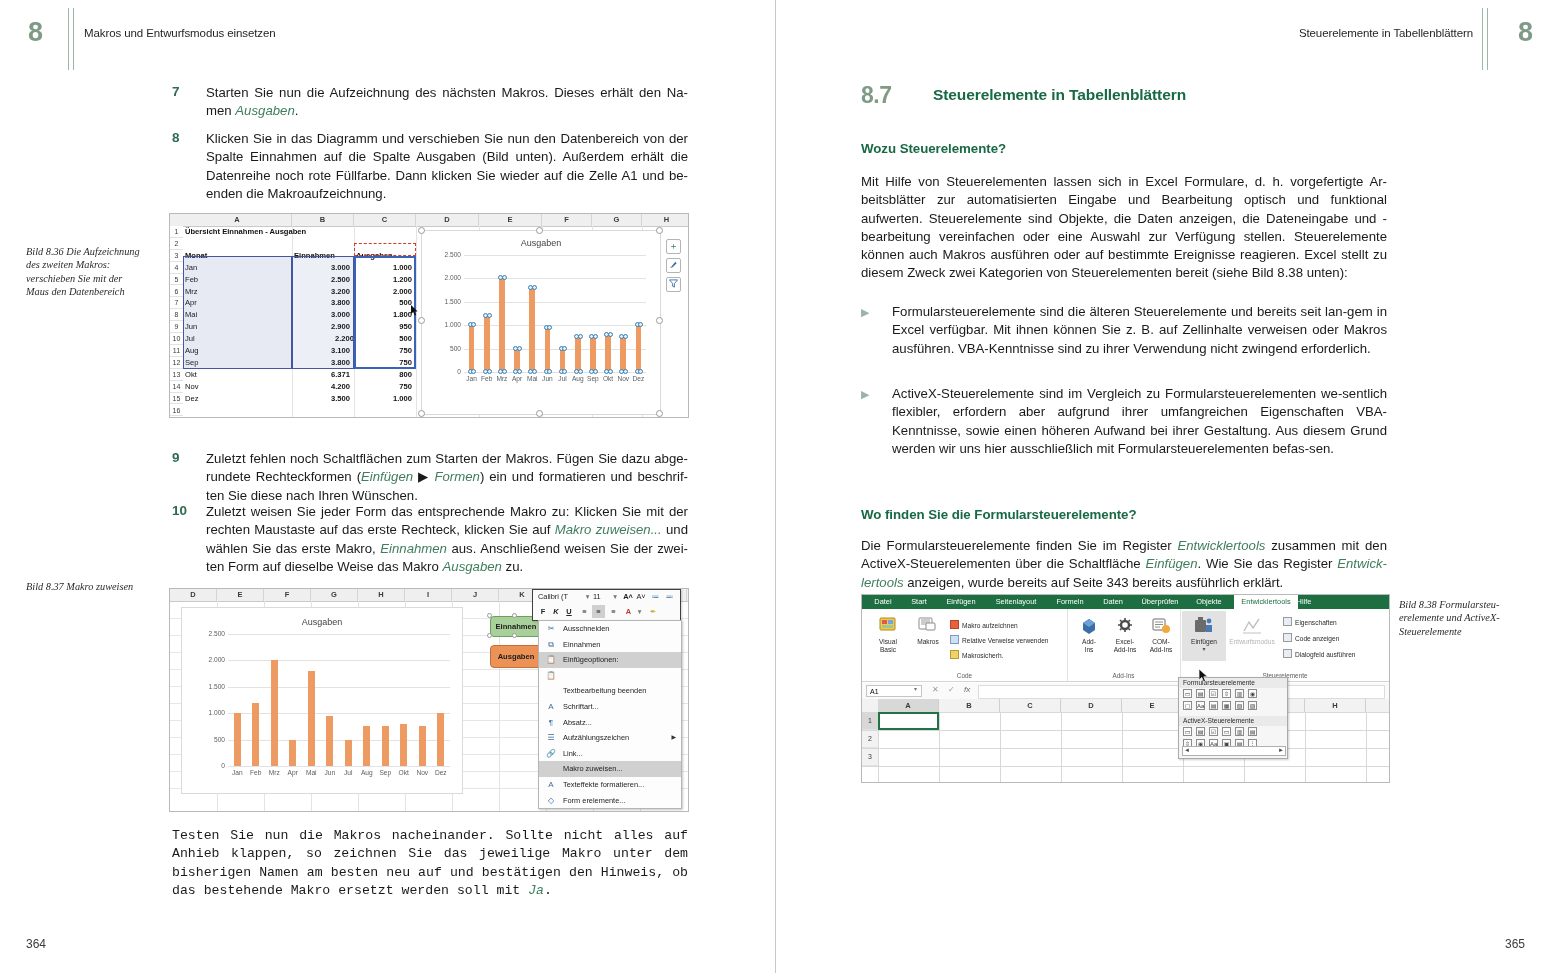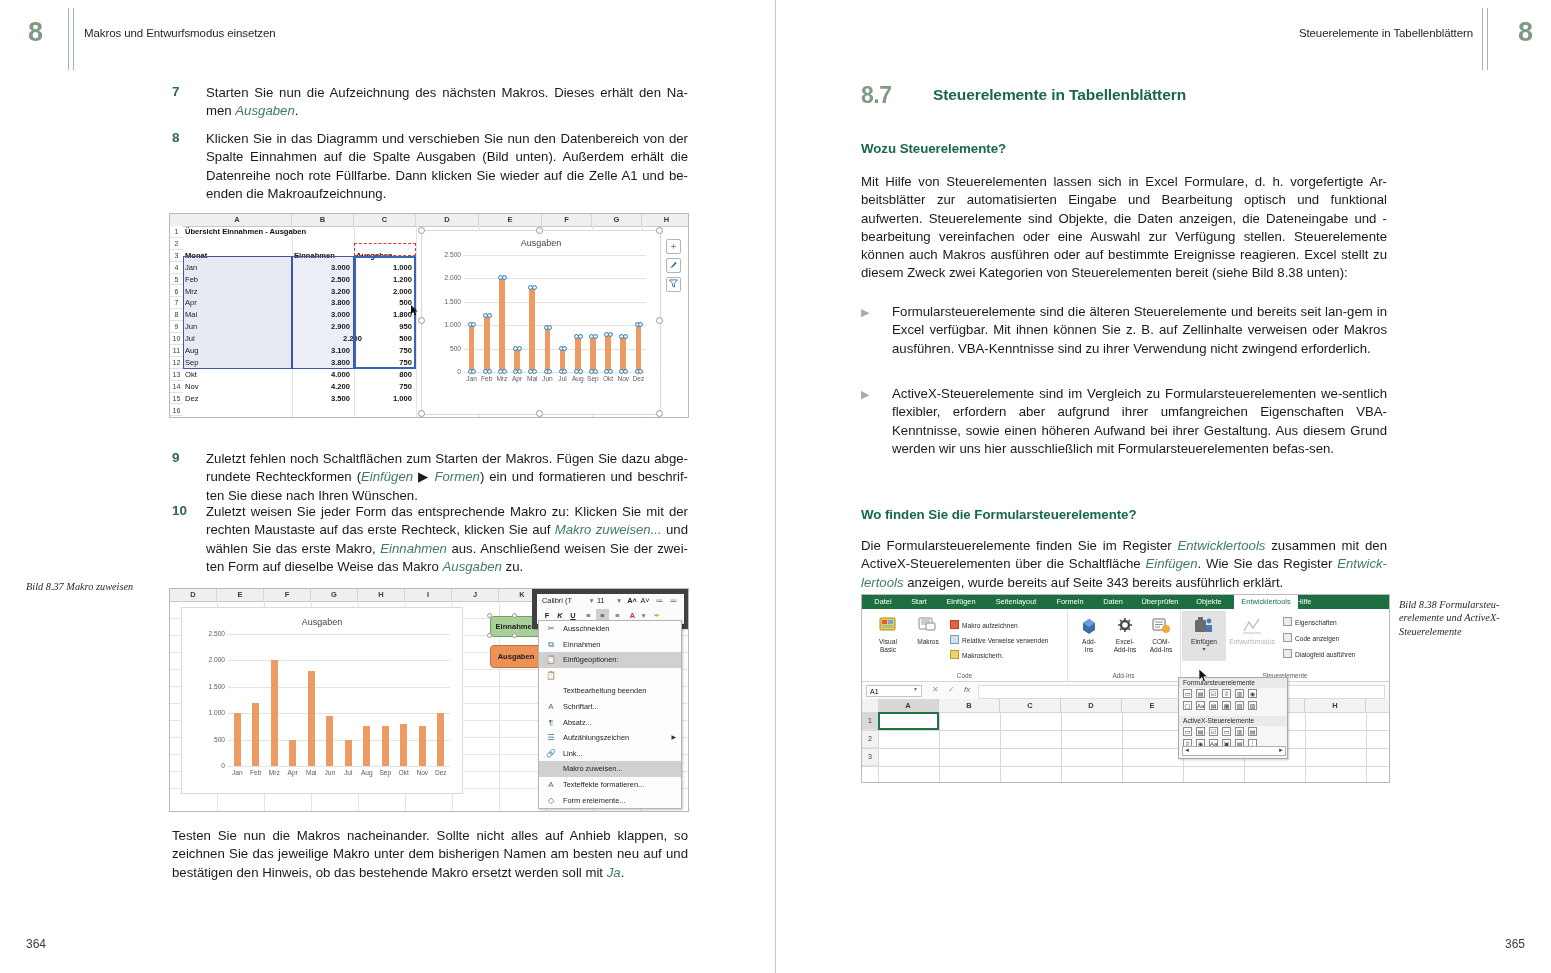--- a/index.html
+++ b/index.html
@@ -53,21 +53,21 @@
   .c-hand{position:absolute;width:5px;height:5px;border:1px solid #3c7fb1;border-radius:50%;background:#dff0fa;box-sizing:border-box;}
   .sel-hand{position:absolute;width:7px;height:7px;border:1px solid #9a9a9a;border-radius:50%;background:#fff;box-sizing:border-box;}
   .chartbtn{position:absolute;width:13px;height:13px;border:1px solid #b4b4b4;background:#fff;border-radius:2px;text-align:center;line-height:12px;font-size:9px;color:#2e7d4f;}
 
   
   .ctxmenu{position:absolute;background:#fdfdfd;border:1px solid #b5b5b5;box-shadow:1px 1px 2px rgba(0,0,0,.22);}
   .ctxitem{position:relative;height:15.6px;line-height:15.6px;font-size:7.4px;color:#1c1c1c;padding-left:24px;white-space:nowrap;}
   .ctxitem.hl{background:#d0d0d0;}
   .ctxitem .ico{position:absolute;left:6px;top:2px;width:12px;height:12px;font-size:8px;line-height:12px;text-align:center;color:#3d6e9c;}
   .ctxitem .arw{position:absolute;right:5px;top:0;font-size:6px;color:#333;}
-  .minibar{position:absolute;background:#fbfbfb;border:5px solid #404040;box-shadow:1px 1px 2px rgba(0,0,0,.18);text-decoration:underline;}
+  .minibar{position:absolute;background:#fbfbfb;border:1px solid #404040;box-shadow:1px 1px 2px rgba(0,0,0,.18);text-decoration:underline;}
   .mb-i{position:absolute;top:0;height:13px;line-height:13px;text-align:center;font-size:7.4px;color:#232323;}
   .shape{position:absolute;border-radius:4px;text-align:center;font-size:7.6px;font-weight:bold;color:#1d1d1d;line-height:1;display:flex;align-items:center;justify-content:center;}
 
   
   .rb-tabs{position:absolute;left:0;top:0;width:100%;height:14px;background:#1d6f42;}
   .rb-tab{position:absolute;top:0;height:14px;line-height:14px;font-size:7.4px;color:#fff;text-align:center;}
   .rb-tab.active{background:#fff;color:#1d6f42;}
   .rb-body{position:absolute;left:0;top:14px;width:100%;background:#fff;border-bottom:1px solid #d4d4d4;}
   .rb-grp{position:absolute;top:0;border-right:1px solid #e1e1e1;height:100%;}
   .rb-glabel{position:absolute;bottom:0px;width:100%;text-align:center;font-size:6.4px;color:#5c5c5c;}
@@ -96,20 +96,21 @@
     <div class="step" style="left:172px;top:84px;width:516px;">
       <div class="n">7</div>
       <div class="t">Starten Sie nun die Aufzeichnung des nächsten Makros. Dieses erhält den Na-men <em class="g">Ausgaben</em>.</div>
     </div>
 
     <div class="step" style="left:172px;top:130px;width:516px;">
       <div class="n">8</div>
       <div class="t">Klicken Sie in das Diagramm und verschieben Sie nun den Datenbereich von der Spalte Einnahmen auf die Spalte Ausgaben (Bild unten). Außerdem erhält die Datenreihe noch rote Füllfarbe. Dann klicken Sie wieder auf die Zelle A1 und be-enden die Makroaufzeichnung.</div>
     </div>
 
+    <div class="marg" style="left:26px;top:245px;width:120px;">Bild 8.36 Die Aufzeich­nung des zweiten Makros: verschieben Sie mit der Maus den Datenbereich</div>
 
     <div class="shot" id="fig836" style="left:169px;top:213px;width:518px;height:203px;">
       <div class="xl-colhdr"></div>
       <div id="f836-cols">
           <div class="xl-ch" style="left: 13px; width: 109px;">A</div>
           <div class="xl-ch" style="left: 122px; width: 62px;">B</div>
           <div class="xl-ch" style="left: 184px; width: 62px;">C</div>
           <div class="xl-ch" style="left: 246px; width: 63px;">D</div>
           <div class="xl-ch" style="left: 309px; width: 63px;">E</div>
           <div class="xl-ch" style="left: 372px; width: 50px;">F</div>
@@ -160,30 +161,30 @@
           <div class="xl-cell " style="left: 15px; top: 83.4px; width: 101px;">Apr</div>
           <div class="xl-cell r b" style="left: 124px; top: 83.4px; width: 56px;">3.800</div>
           <div class="xl-cell r b" style="left: 186px; top: 83.4px; width: 56px;">500</div>
           <div class="xl-cell " style="left: 15px; top: 95.3px; width: 101px;">Mai</div>
           <div class="xl-cell r b" style="left: 124px; top: 95.3px; width: 56px;">3.000</div>
           <div class="xl-cell r b" style="left: 186px; top: 95.3px; width: 56px;">1.800</div>
           <div class="xl-cell " style="left: 15px; top: 107.2px; width: 101px;">Jun</div>
           <div class="xl-cell r b" style="left: 124px; top: 107.2px; width: 56px;">2.900</div>
           <div class="xl-cell r b" style="left: 186px; top: 107.2px; width: 56px;">950</div>
           <div class="xl-cell " style="left: 15px; top: 119.1px; width: 101px;">Jul</div>
-          <div class="xl-cell r b" style="left: 124px; top: 119.1px; width: 68px;">2.200</div>
+          <div class="xl-cell r b" style="left: 124px; top: 119.1px; width: 60px;">2.200</div>
           <div class="xl-cell r b" style="left: 186px; top: 119.1px; width: 56px;">500</div>
           <div class="xl-cell " style="left: 15px; top: 131px; width: 101px;">Aug</div>
           <div class="xl-cell r b" style="left: 124px; top: 131px; width: 56px;">3.100</div>
           <div class="xl-cell r b" style="left: 186px; top: 131px; width: 56px;">750</div>
           <div class="xl-cell " style="left: 15px; top: 142.9px; width: 101px;">Sep</div>
           <div class="xl-cell r b" style="left: 124px; top: 142.9px; width: 56px;">3.800</div>
           <div class="xl-cell r b" style="left: 186px; top: 142.9px; width: 56px;">750</div>
           <div class="xl-cell " style="left: 15px; top: 154.8px; width: 101px;">Okt</div>
-          <div class="xl-cell r b" style="left: 124px; top: 154.8px; width: 56px;">4.000</div>
+          <div class="xl-cell r b" style="left: 124px; top: 154.8px; width: 56px;">6.371</div>
           <div class="xl-cell r b" style="left: 186px; top: 154.8px; width: 56px;">800</div>
           <div class="xl-cell " style="left: 15px; top: 166.7px; width: 101px;">Nov</div>
           <div class="xl-cell r b" style="left: 124px; top: 166.7px; width: 56px;">4.200</div>
           <div class="xl-cell r b" style="left: 186px; top: 166.7px; width: 56px;">750</div>
           <div class="xl-cell " style="left: 15px; top: 178.6px; width: 101px;">Dez</div>
           <div class="xl-cell r b" style="left: 124px; top: 178.6px; width: 56px;">3.500</div>
           <div class="xl-cell r b" style="left: 186px; top: 178.6px; width: 56px;">1.000</div>
         </div>
 
       <div style="position:absolute;left:13px;top:42px;width:109px;height:113px;background:rgba(68,94,160,.13);border:1px solid #44569f;box-sizing:border-box;"></div>
@@ -445,21 +446,21 @@
           <div class="ctxitem"><span class="ico">A</span><span>Schriftart...</span></div>
           <div class="ctxitem"><span class="ico">¶</span><span>Absatz...</span></div>
           <div class="ctxitem"><span class="ico">☰</span><span>Aufzählungszeichen</span><span class="arw">▶</span></div>
           <div class="ctxitem"><span class="ico">🔗</span><span>Link...</span></div>
           <div class="ctxitem hl"><span class="ico"></span><span>Makro zuweisen...</span></div>
           <div class="ctxitem"><span class="ico">A</span><span>Texteffekte formatieren...</span></div>
           <div class="ctxitem"><span class="ico">◇</span><span>Form erelemente...</span></div>
         </div>
     </div>
 
-    <div class="col" style="left:172px;top:827px;width:516px;">Testen Sie nun die Makros nacheinander. Sollte nicht alles auf Anhieb klappen, so zeichnen Sie das jeweilige Makro unter dem bisherigen Namen am besten neu auf und bestätigen den Hinweis, ob das bestehende Makro ersetzt werden soll mit <em class="g">Ja</em>.</div>
+    <div class="col" style="left:172px;top:827px;width:516px;font-family:Liberation Mono, monospace;">Testen Sie nun die Makros nacheinander. Sollte nicht alles auf Anhieb klappen, so zeichnen Sie das jeweilige Makro unter dem bisherigen Namen am besten neu auf und bestätigen den Hinweis, ob das bestehende Makro ersetzt werden soll mit <em class="g">Ja</em>.</div>
 
     <div class="pg" style="left:26px;">364</div>
   </div>
 
   <div class="sheet" id="right-page">
     <div class="rh-text" style="right:78px;top:27px;">Steuerelemente in Tabellenblättern</div>
     <div class="rh-rules" style="right:62px;top:8px;height:62px;">
       <i style="left:0;"></i>
         <i style="left:5px;"></i>
     </div>

